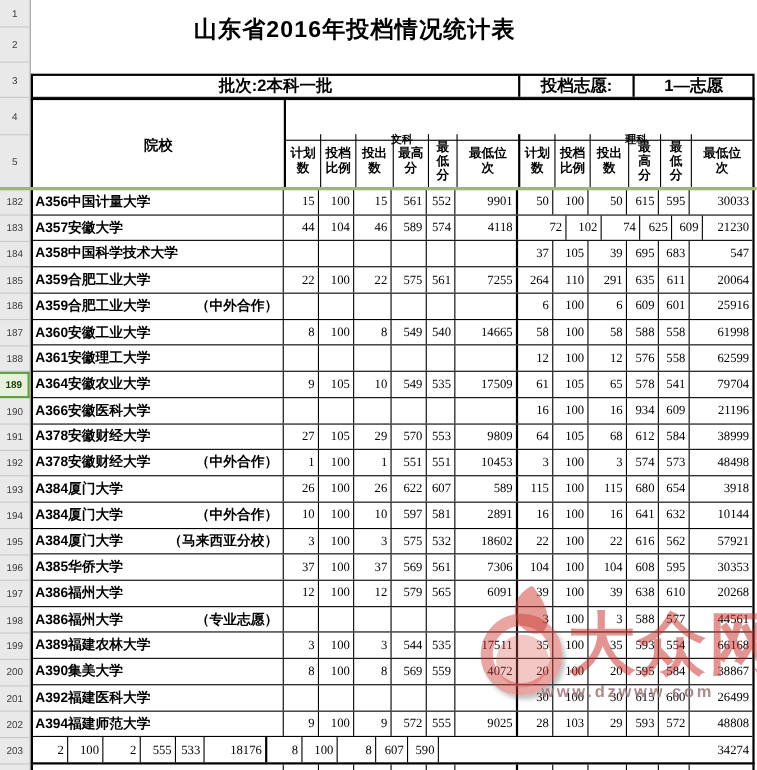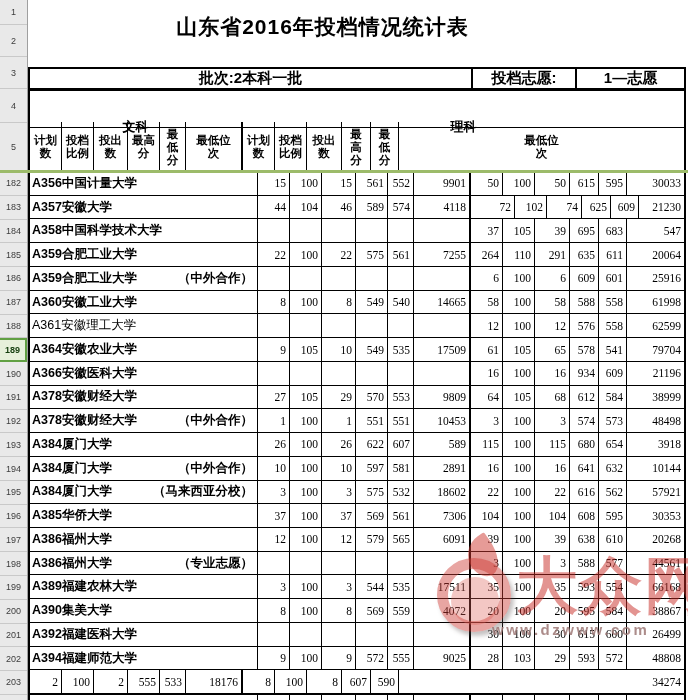--- a/index.html
+++ b/index.html
@@ -28,21 +28,21 @@
   #meta-wish-label{width:104px;border-left:2px solid #000;}
   #meta-wish-value{flex:1;border-left:2px solid #000;}
 
   
   #thead{position:absolute;left:28px;top:89px;width:658px;height:83px;
     border:2px solid #000;border-bottom:none;display:flex;z-index:2;background:#fff;}
   #th-school{width:230px;border-right:2px solid #000;display:flex;align-items:center;
     justify-content:center;font-size:13px;font-weight:bold;}
   #th-right{flex:1;display:flex;flex-direction:column;}
   #th-groups{height:31px;display:flex;}
-  .gband{display:flex;align-items:center;justify-content:center;font-size:13px;
+  .gband{display:flex;align-items:center;justify-content:center;font-size:10px;
     font-weight:bold;border-bottom:1px solid #000;margin-top:36px;}
   #gband-wk{width:213px;border-right:2px solid #000;}
   #gband-lk{flex:1;}
   #th-subs{flex:1;display:flex;}
   .sub{display:flex;align-items:center;justify-content:center;text-align:center;
     font-size:11.5px;font-weight:bold;line-height:13px;white-space:pre-line;
     border-right:1px solid #000;}
   .sub.thick{border-right:2px solid #000;}
   .sub:last-child{border-right:none;}
 
@@ -120,20 +120,21 @@
 
 <div id="title">山东省2016年投档情况统计表</div>
 
 <div id="metarow">
   <div class="mcell" id="meta-batch">批次:2本科一批</div>
   <div class="mcell" id="meta-wish-label">投档志愿:</div>
   <div class="mcell" id="meta-wish-value">1—志愿</div>
 </div>
 
 <div id="thead">
+  <div id="th-school">院校</div>
   <div id="th-right">
     <div id="th-groups">
       <div class="gband" id="gband-wk">文科</div>
       <div class="gband" id="gband-lk">理科</div>
     </div>
     <div id="th-subs">
         <div class="sub" style="width: 32px;">计划
 数</div>
         <div class="sub" style="width: 32px;">投档
 比例</div>
@@ -268,21 +269,21 @@
       <div class="cell num thick" style="width: 57px;">14665</div>
       <div class="cell num" style="width: 32px;">58</div>
       <div class="cell num" style="width: 32px;">100</div>
       <div class="cell num" style="width: 35px;">58</div>
       <div class="cell num" style="width: 29px;">588</div>
       <div class="cell num" style="width: 28px;">558</div>
       <div class="cell num" style="flex: 1 1 0%;">61998</div>
     </div>
     <div class="drow">
       <div class="cell school">
-        <div style="font-weight: normal;">A361安徽理工大学</div>
+        <div style="font-weight: bold;">A361安徽理工大学</div>
         <div></div>
       </div>
       <div class="cell num" style="width: 32px;"></div>
       <div class="cell num" style="width: 32px;"></div>
       <div class="cell num" style="width: 34px;"></div>
       <div class="cell num" style="width: 32px;"></div>
       <div class="cell num" style="width: 26px;"></div>
       <div class="cell num thick" style="width: 57px;"></div>
       <div class="cell num" style="width: 32px;">12</div>
       <div class="cell num" style="width: 32px;">100</div>

